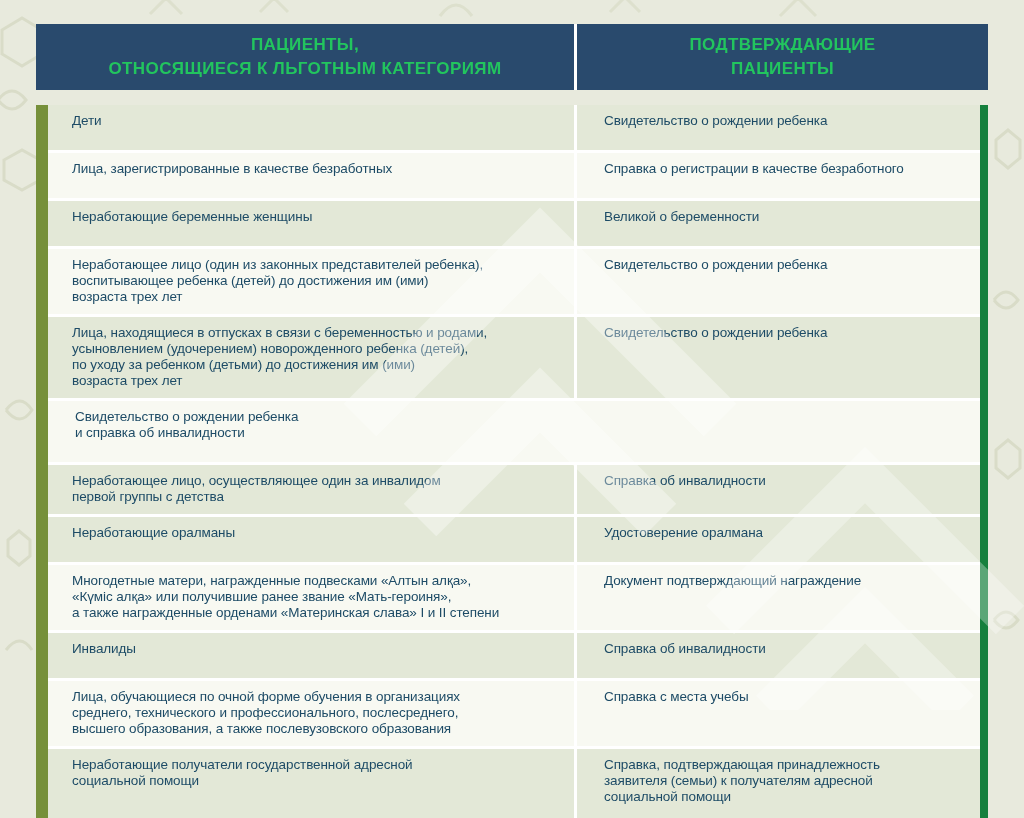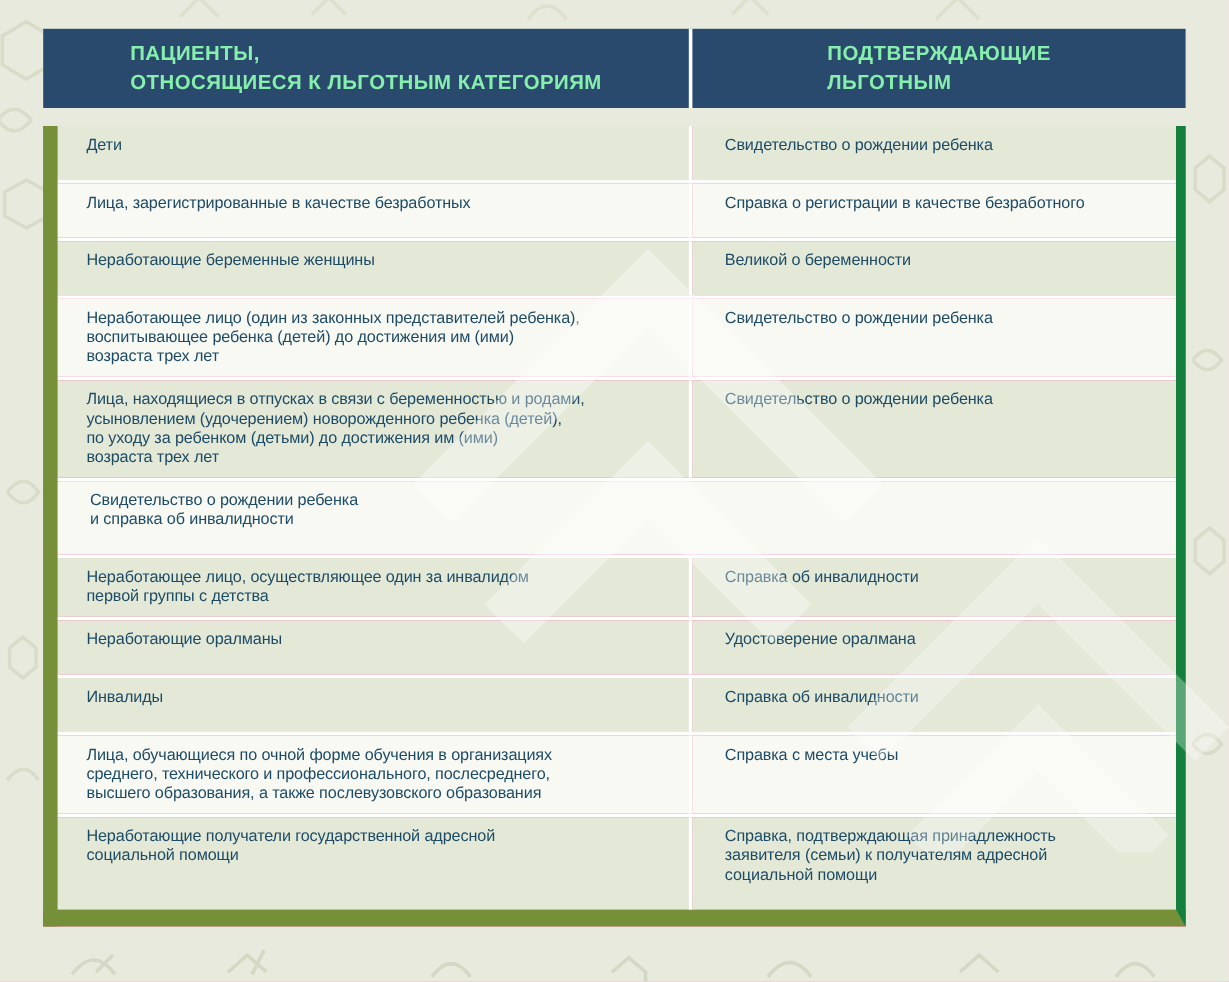--- a/index.html
+++ b/index.html
@@ -18,22 +18,22 @@
   
   .watermark { position:absolute; pointer-events:none; z-index:3; }
 
   .table-wrap {
     position:absolute; left:36px; top:24px; width:952px; z-index:2;
   }
 
   .thead { display:flex; background:#294a6d; min-height:66px; }
   .hcell {
     display:flex; align-items:center; justify-content:center;
-    color:#86efac; font-weight:bold; font-size:17px; line-height:24px;
-    text-align:left; letter-spacing:.4px; white-space:pre-line;
+    color:#22c55e; font-weight:bold; font-size:17px; line-height:24px;
+    text-align:center; letter-spacing:.4px; white-space:pre-line;
     padding:8px 10px;
   }
   .hcell.c1 { width:541px; border-right:3px solid #ffffff; }
   .hcell.c2 { flex:1; }
 
   .tbody {
     margin-top:15px;
     border-left:12px solid #76903a;
     border-right:8px solid #15803d;
     border-bottom:14px solid #76903a;
@@ -98,21 +98,21 @@
       <path d="M6 160 l11 -9 11 9 0 16 -11 9 -11 -9 z"></path>
       <path d="M4 270 q14 -18 26 0"></path>
     </svg>
   </div>
 
   <div class="table-wrap">
     <div class="thead">
       <div class="hcell c1">ПАЦИЕНТЫ,
 ОТНОСЯЩИЕСЯ К ЛЬГОТНЫМ КАТЕГОРИЯМ</div>
       <div class="hcell c2">ПОДТВЕРЖДАЮЩИЕ
-ЛЬГОТНЫМ</div>
+ПАЦИЕНТЫ</div>
     </div>
 
     <div class="tbody">
       <div class="row green">
         <div class="cell cat">Дети</div>
         <div class="cell doc">Свидетельство о рождении ребенка</div>
       </div>
       <div class="row white">
         <div class="cell cat">Лица, зарегистрированные в качестве безработных</div>
         <div class="cell doc">Справка о регистрации в качестве безработного</div>
@@ -140,20 +140,26 @@
       </div>
       <div class="row green">
         <div class="cell cat">Неработающее лицо, осуществляющее один за инвалидом
 первой группы с детства</div>
         <div class="cell doc">Справка об инвалидности</div>
       </div>
       <div class="row green">
         <div class="cell cat">Неработающие оралманы</div>
         <div class="cell doc">Удостоверение оралмана</div>
       </div>
+      <div class="row white">
+        <div class="cell cat">Многодетные матери, награжденные подвесками «Алтын алқа»,
+«Күміс алқа» или получившие ранее звание «Мать-героиня»,
+а также награжденные орденами «Материнская слава» I и II степени</div>
+        <div class="cell doc">Документ подтверждающий награждение</div>
+      </div>
       <div class="row green">
         <div class="cell cat">Инвалиды</div>
         <div class="cell doc">Справка об инвалидности</div>
       </div>
       <div class="row white">
         <div class="cell cat">Лица, обучающиеся по очной форме обучения в организациях
 среднего, технического и профессионального, послесреднего,
 высшего образования, а также послевузовского образования</div>
         <div class="cell doc">Справка с места учебы</div>
       </div>

